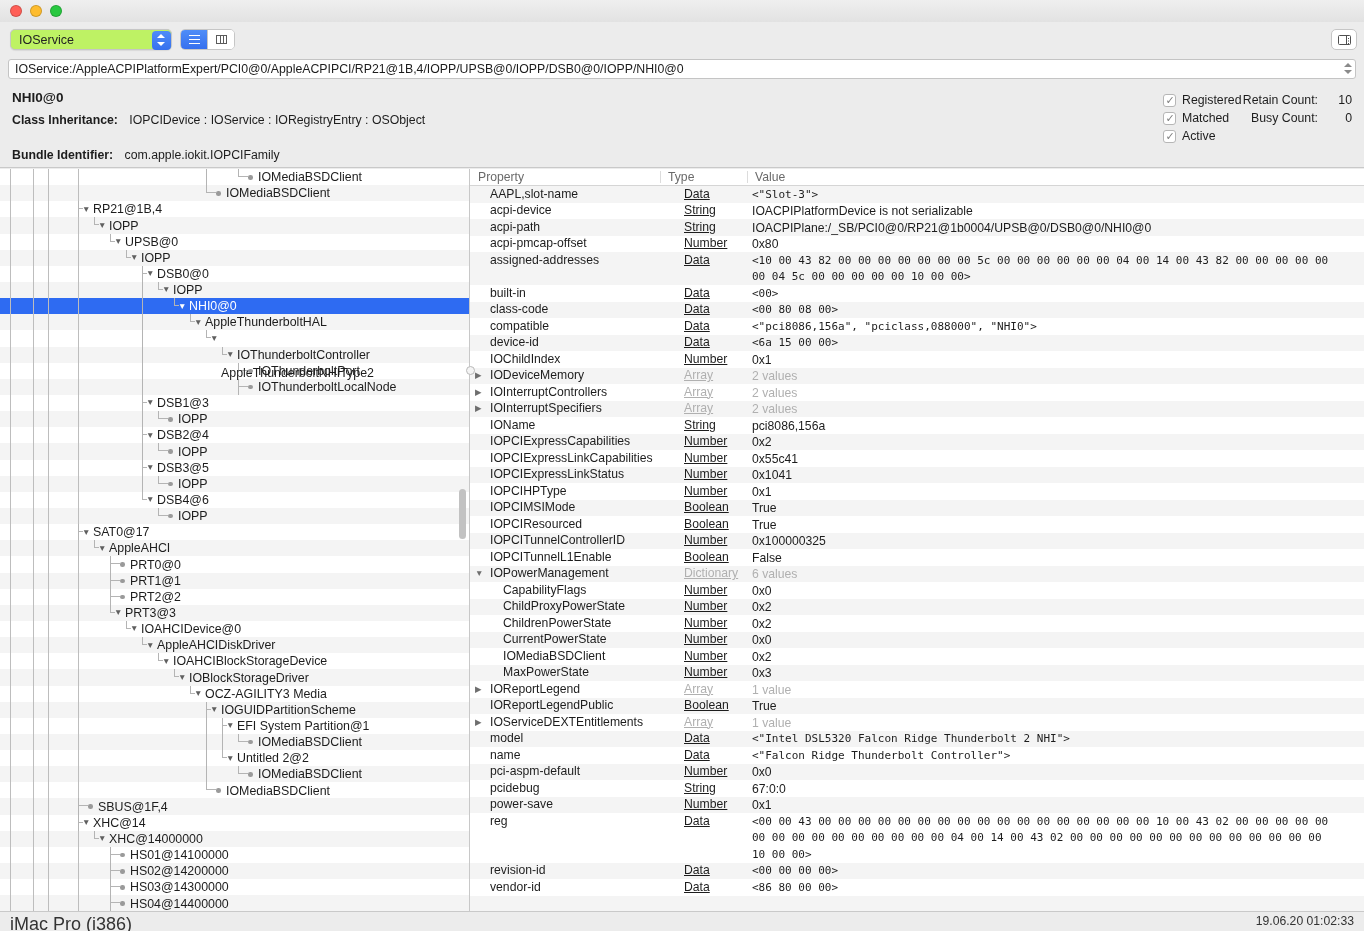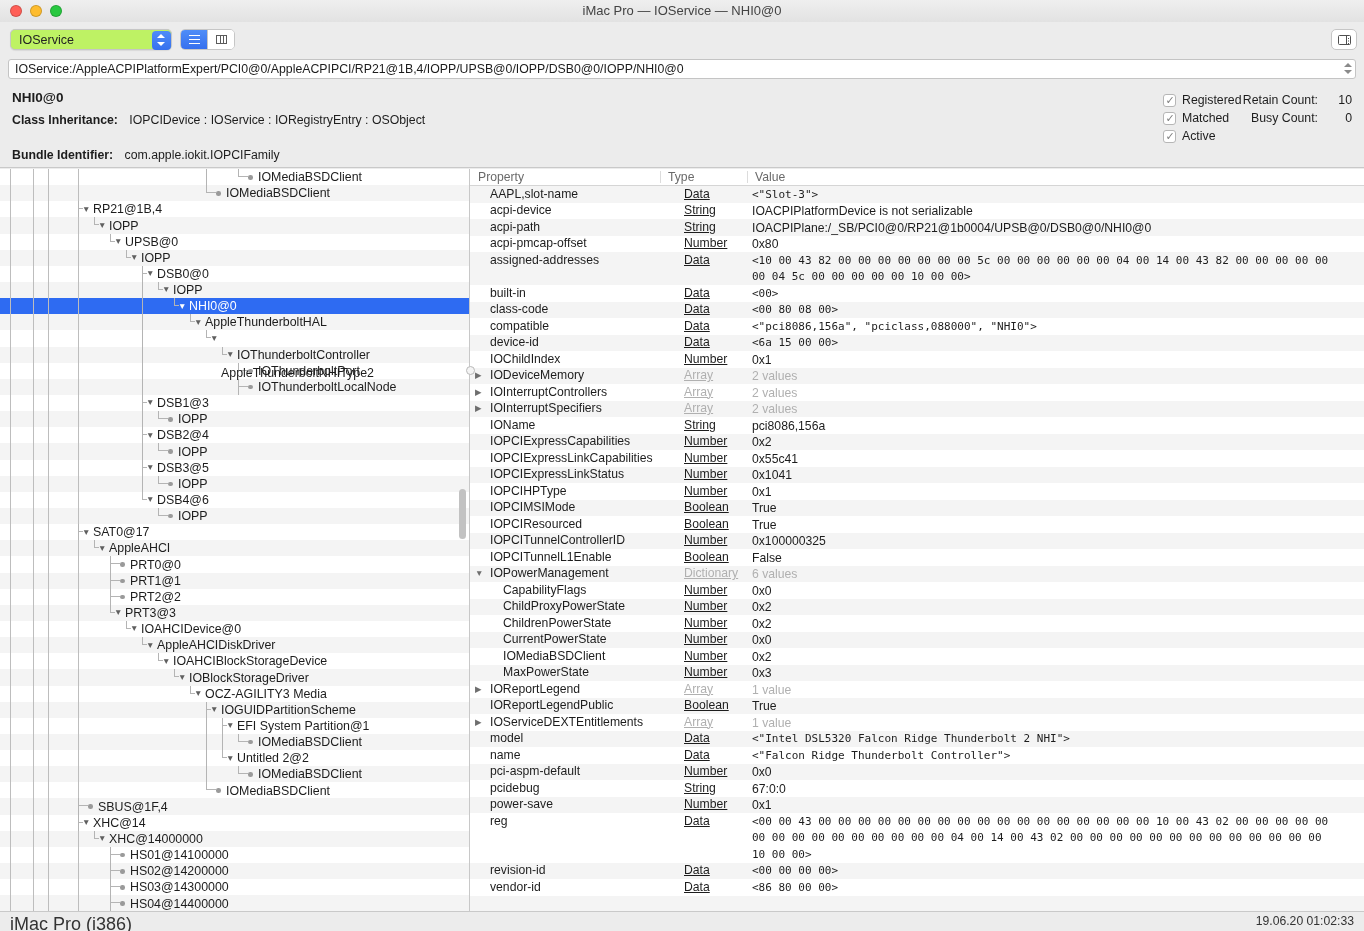--- a/index.html
+++ b/index.html
@@ -105,21 +105,20 @@
 </style>
 </head>
 <body>
 
 <div class="window">
 
   <div class="titlebar">
     <div class="tl red"></div>
     <div class="tl yellow"></div>
     <div class="tl green"></div>
-    <div class="title">iMac Pro — IOService — NHI0@0</div>
   </div>
 
   <div class="toolbar">
     <div class="popup">
       <span class="ptext">IOService</span>
       <span class="pcap">
         <span class="chev up"></span>
           <span class="chev down"></span>
       </span>
     </div>

